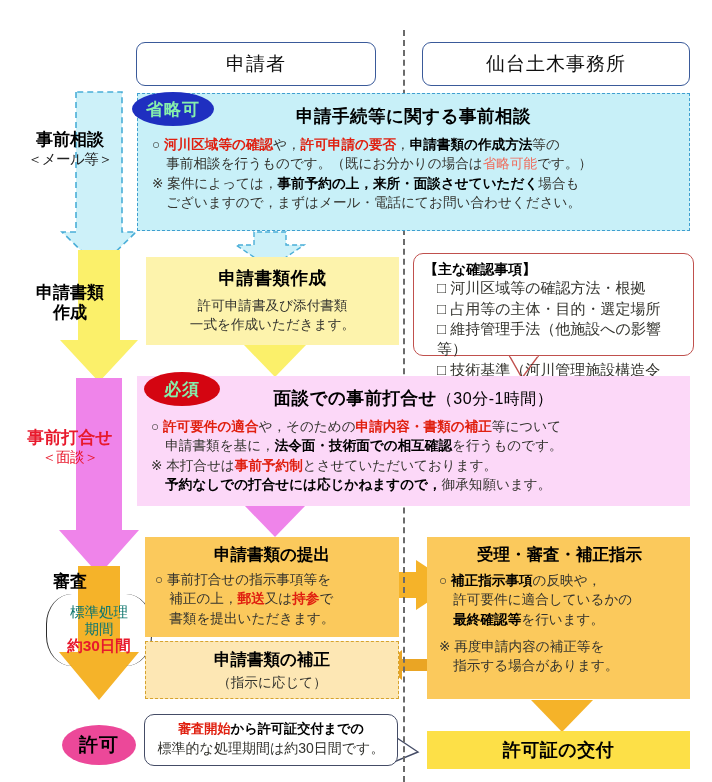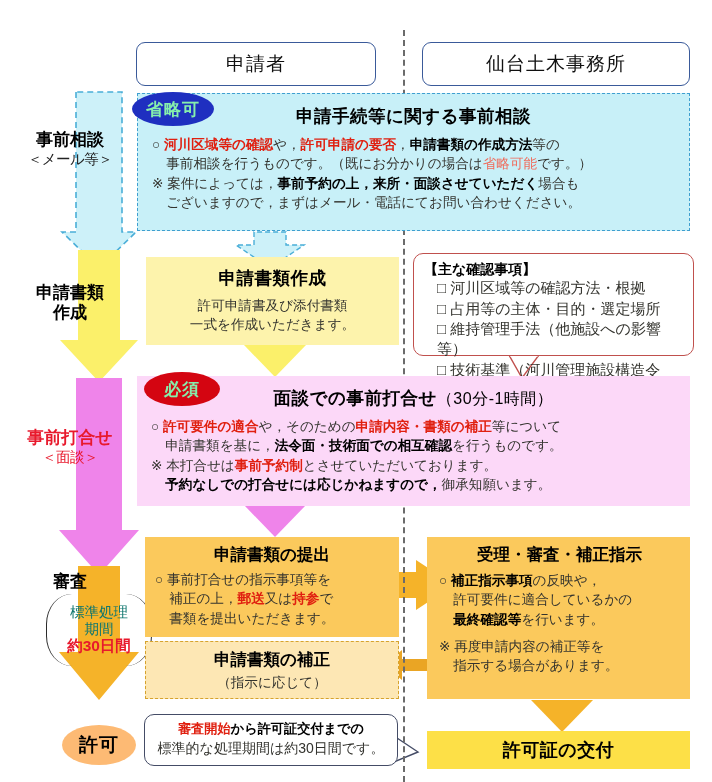--- a/index.html
+++ b/index.html
@@ -112,21 +112,21 @@
 
   
   .badge{
     border-radius:50%;
     display:flex;align-items:center;justify-content:center;
     color:#86efac;font-weight:bold;
     letter-spacing:1px;
   }
   .badge-blue{background:#1f2fc0;font-size:17px;}
   .badge-red{background:#d40511;font-size:17px;}
-  .badge-green{background:#fdba74;color:#000;font-size:19px;}
+  .badge-green{background:#ec4899;color:#000;font-size:19px;}
 
   
   .bracket{
     border:1.6px solid #2b2b2b;
     border-top:none;border-bottom:none;
     border-radius:26px/30px;
     display:flex;flex-direction:column;
     align-items:center;justify-content:center;
   }
   .bracket .l1{font-size:14.5px;color:#0f766e;line-height:1.15;}

